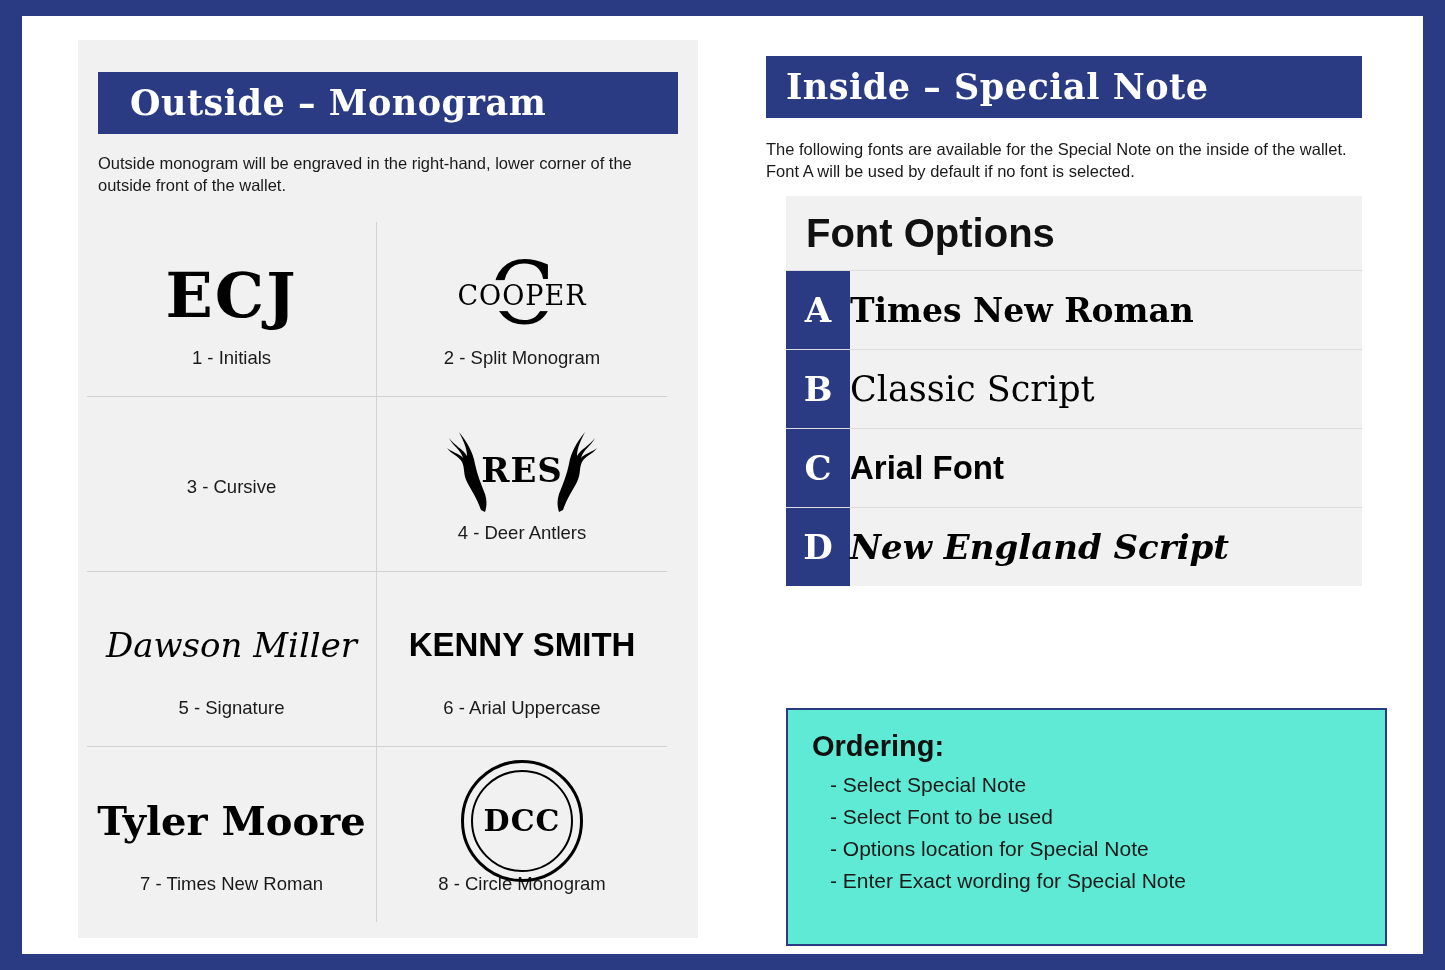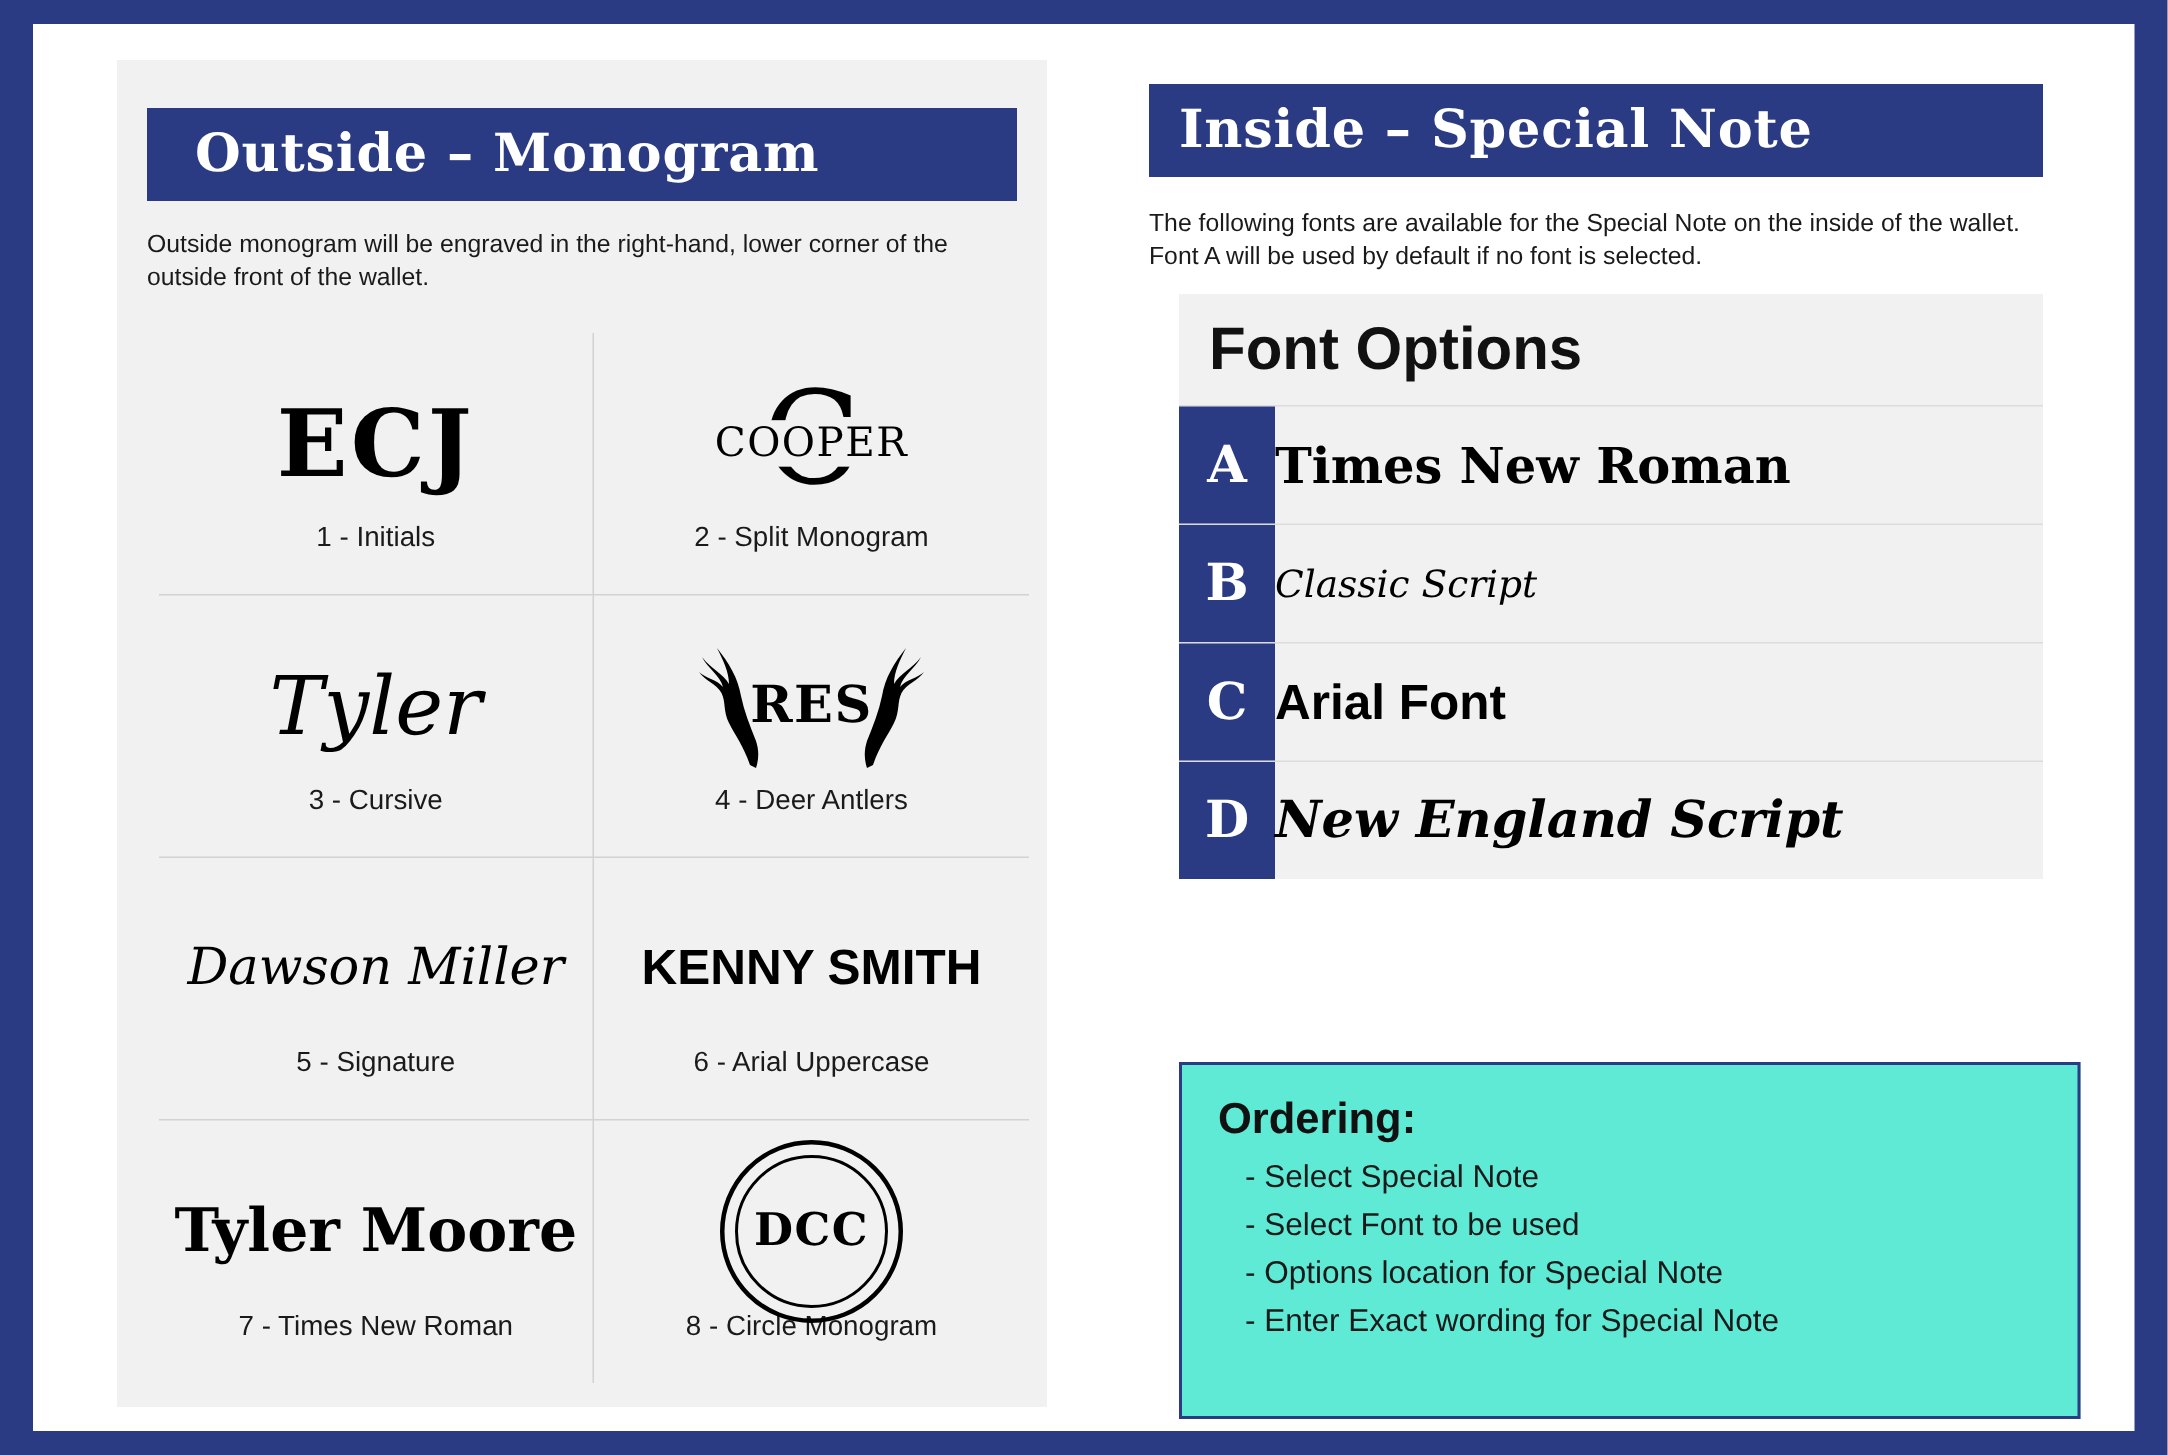--- a/index.html
+++ b/index.html
@@ -55,21 +55,21 @@
     left: 20px;
     top: 112px;
     width: 580px;
     font-size: 16.5px;
     color: #1a1a1a;
     line-height: 1.35;
   }
 
   .grid {
     position: absolute;
-    left: 28px;
+    left: 9px;
     top: 182px;
     width: 580px;
     height: 700px;
     display: grid;
     grid-template-columns: 1fr 1fr;
     grid-template-rows: repeat(4, 1fr);
   }
   .cell {
     position: relative;
     display: flex;
@@ -243,21 +243,21 @@
     flex: none;
   }
   .fo-sample {
     flex: 1;
     display: flex;
     align-items: center;
     justify-content: flex-start;
     color: #000;
   }
   .f-times { font-family: "DejaVu Serif", serif; font-weight: bold; font-size: 33px; }
-  .f-classic { font-family: "DejaVu Serif", serif; font-style: italic; font-size: 25px; }
+  .f-classic { font-family: "DejaVu Serif", serif; font-size: 35px; }
   .f-arial { font-family: "Liberation Sans", sans-serif; font-weight: bold; font-size: 33px; }
   .f-newengland { font-family: "DejaVu Serif", serif; font-style: italic; font-weight: bold; font-size: 34px; }
 
   .ordering {
     position: absolute;
     left: 764px;
     top: 692px;
     width: 601px;
     height: 238px;
     background: #5eead4;
@@ -300,23 +300,20 @@
         <div class="sample">
           <div class="split-mono">
             <span class="big-c">C</span>
             <span class="name">COOPER</span>
           </div>
         </div>
         <div class="caption">2 - Split Monogram</div>
       </div>
 
       <div class="cell rline bline">
-        <div class="sample">
-          <span class="s-cursive">Tyler</span>
-        </div>
         <div class="caption">3 - Cursive</div>
       </div>
 
       <div class="cell bline">
         <div class="sample">
           <div class="antlers">
             <svg width="230" height="92" viewBox="0 0 230 92">
               <g fill="#000">
                 <path d="M74 86 C70 74 64 66 60 58 C56 50 58 44 55 38 C52 32 44 30 40 24 C44 28 52 29 56 34 C54 26 46 22 42 14 C48 22 56 25 60 32 C60 24 56 16 52 8 C60 18 66 28 68 40 C70 50 74 60 78 70 C80 76 80 82 78 88 Z"></path>
                 <path d="M156 86 C160 74 166 66 170 58 C174 50 172 44 175 38 C178 32 186 30 190 24 C186 28 178 29 174 34 C176 26 184 22 188 14 C182 22 174 25 170 32 C170 24 174 16 178 8 C170 18 164 28 162 40 C160 50 156 60 152 70 C150 76 150 82 152 88 Z"></path>

